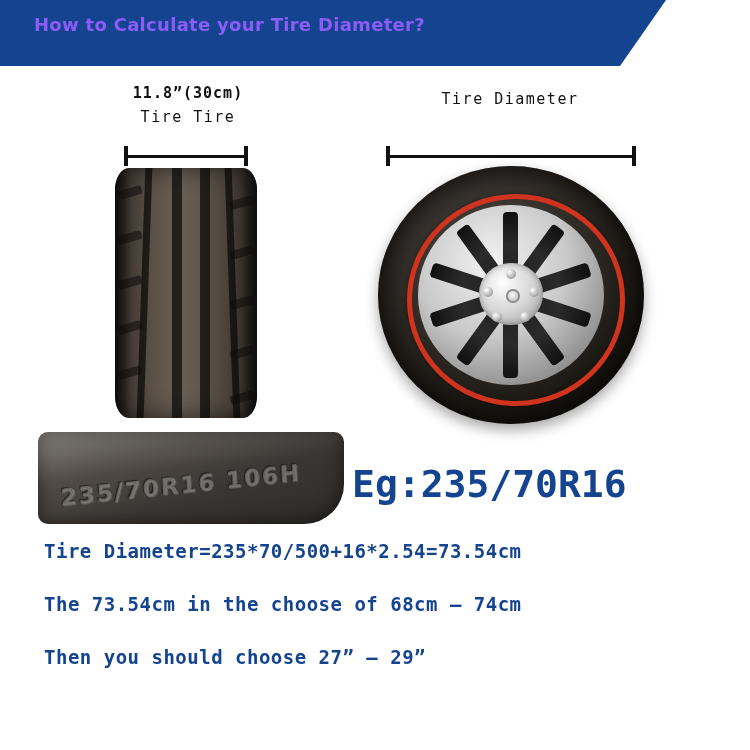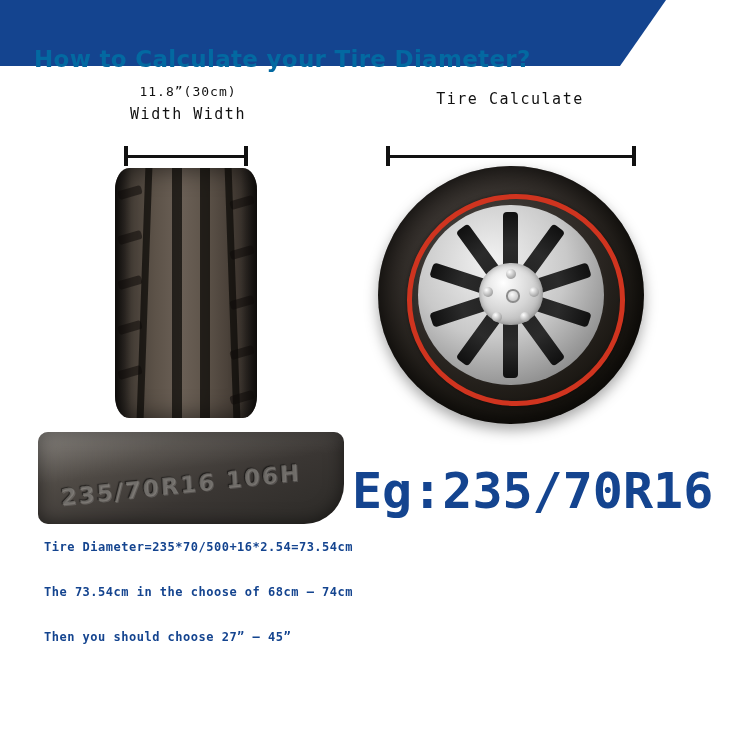--- a/index.html
+++ b/index.html
@@ -38,38 +38,37 @@
     top: 0;
     width: 0;
     height: 0;
     border-top: 66px solid #14448f;
     border-right: 46px solid transparent;
   }
   .header-title {
     position: absolute;
     left: 34px;
     top: 14px;
-    color: #0369a1;
-    font-size: 23px;
+    color: #8b5cf6;
+    font-size: 18px;
     font-weight: bold;
     letter-spacing: 0.3px;
     white-space: nowrap;
     font-family: "DejaVu Sans", sans-serif;
-    margin-top: 32px;
   }
 
   
   .measure {
     position: absolute;
     text-align: center;
     color: #111111;
   }
   .measure .value {
-    font-size: 13px;
-    font-weight: normal;
+    font-size: 15px;
+    font-weight: bold;
     letter-spacing: 1px;
     font-family: "DejaVu Sans Mono", monospace;
     white-space: nowrap;
   }
   .measure .label {
     font-size: 15px;
     letter-spacing: 1.5px;
     margin-top: 6px;
     font-family: "DejaVu Sans Mono", monospace;
     white-space: nowrap;
@@ -262,60 +261,60 @@
     text-shadow: 1px 1px 0 rgba(255,255,255,.16), -1px -1px 1px rgba(0,0,0,.5);
     transform: rotate(-6deg) skewX(-3deg);
     white-space: nowrap;
   }
 
   
   .example {
     position: absolute;
     left: 352px;
     top: 462px;
-    font-size: 50px;
+    font-size: 38px;
     font-weight: bold;
     color: #14448f;
     font-family: "DejaVu Sans Mono", monospace;
     letter-spacing: 0px;
     white-space: nowrap;
   }
 
   
   .formulas {
     position: absolute;
     left: 44px;
     top: 540px;
     width: 680px;
   }
   .formula-line {
     color: #14448f;
     font-family: "DejaVu Sans Mono", monospace;
-    font-size: 12px;
+    font-size: 19px;
     font-weight: bold;
     letter-spacing: 0.5px;
     margin-bottom: 31px;
     white-space: nowrap;
   }
 </style>
 </head>
 <body>
 
 <div class="header">
   <div class="header-bg"></div>
   <div class="header-title">How to Calculate your Tire Diameter?</div>
 </div>
 
 <div class="measure width-block">
   <div class="value">11.8”(30cm)</div>
-  <div class="label">Width Width</div>
+  <div class="label">Tire Tire</div>
 </div>
 
 <div class="measure diam-block">
-  <div class="label">Tire Calculate</div>
+  <div class="label">Tire Diameter</div>
 </div>
 
 <div class="arrow-rule" id="width-rule">
   <div class="cap l"></div>
   <div class="bar"></div>
   <div class="cap r"></div>
 </div>
 
 <div class="arrow-rule" id="diam-rule">
   <div class="cap l"></div>
@@ -370,14 +369,14 @@
 <div class="sidewall-photo">
   <div class="sheen"></div>
   <div class="code">235/70R16  106H</div>
 </div>
 
 <div class="example">Eg:235/70R16</div>
 
 <div class="formulas">
   <div class="formula-line">Tire Diameter=235*70/500+16*2.54=73.54cm</div>
   <div class="formula-line">The 73.54cm in the choose of 68cm – 74cm</div>
-  <div class="formula-line">Then you should choose 27” – 45”</div>
+  <div class="formula-line">Then you should choose 27” – 29”</div>
 </div>
 
 </body></html>

